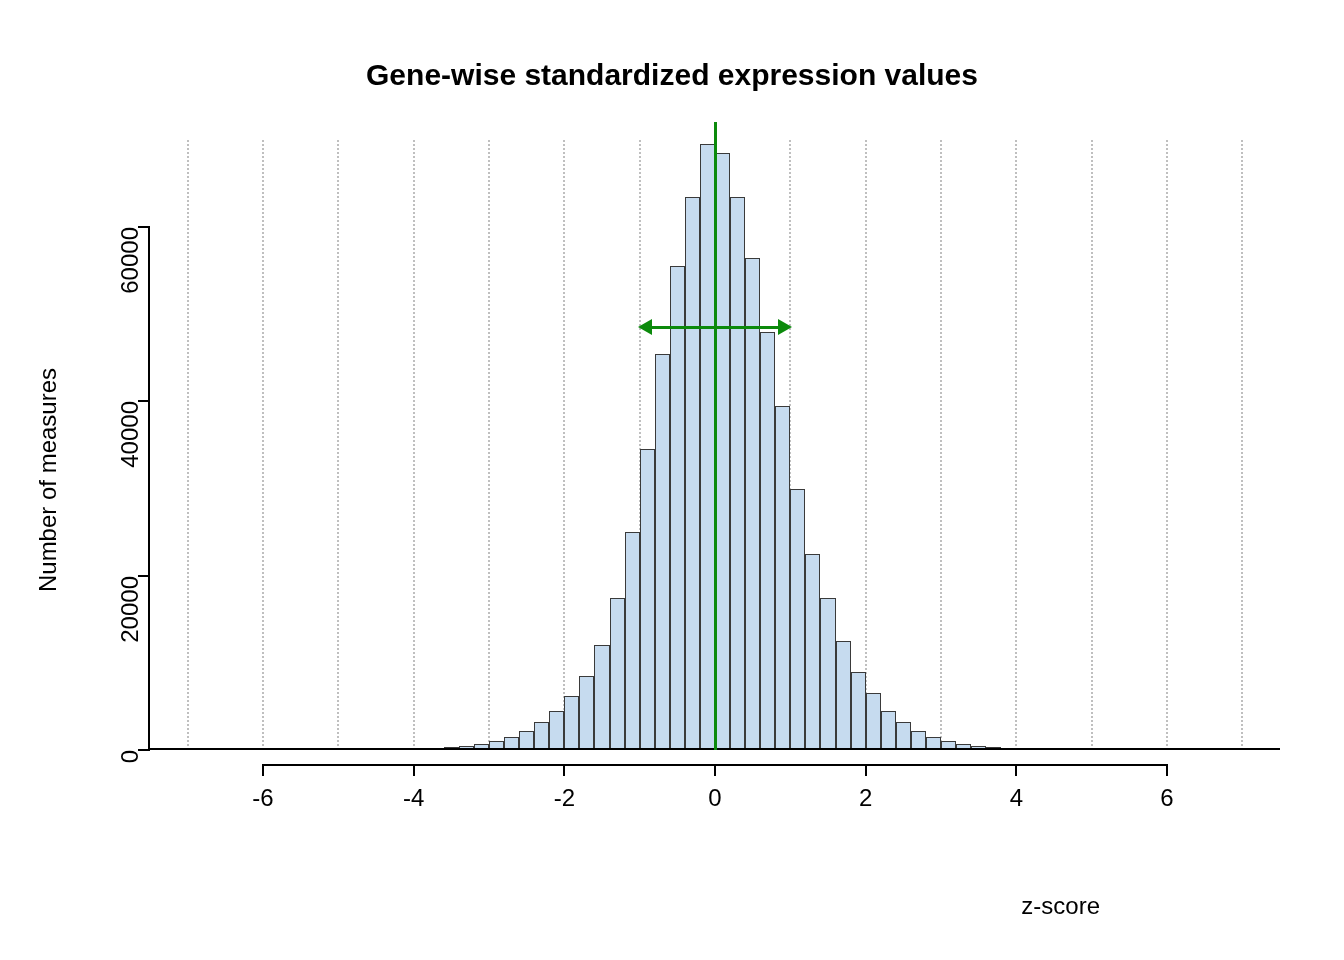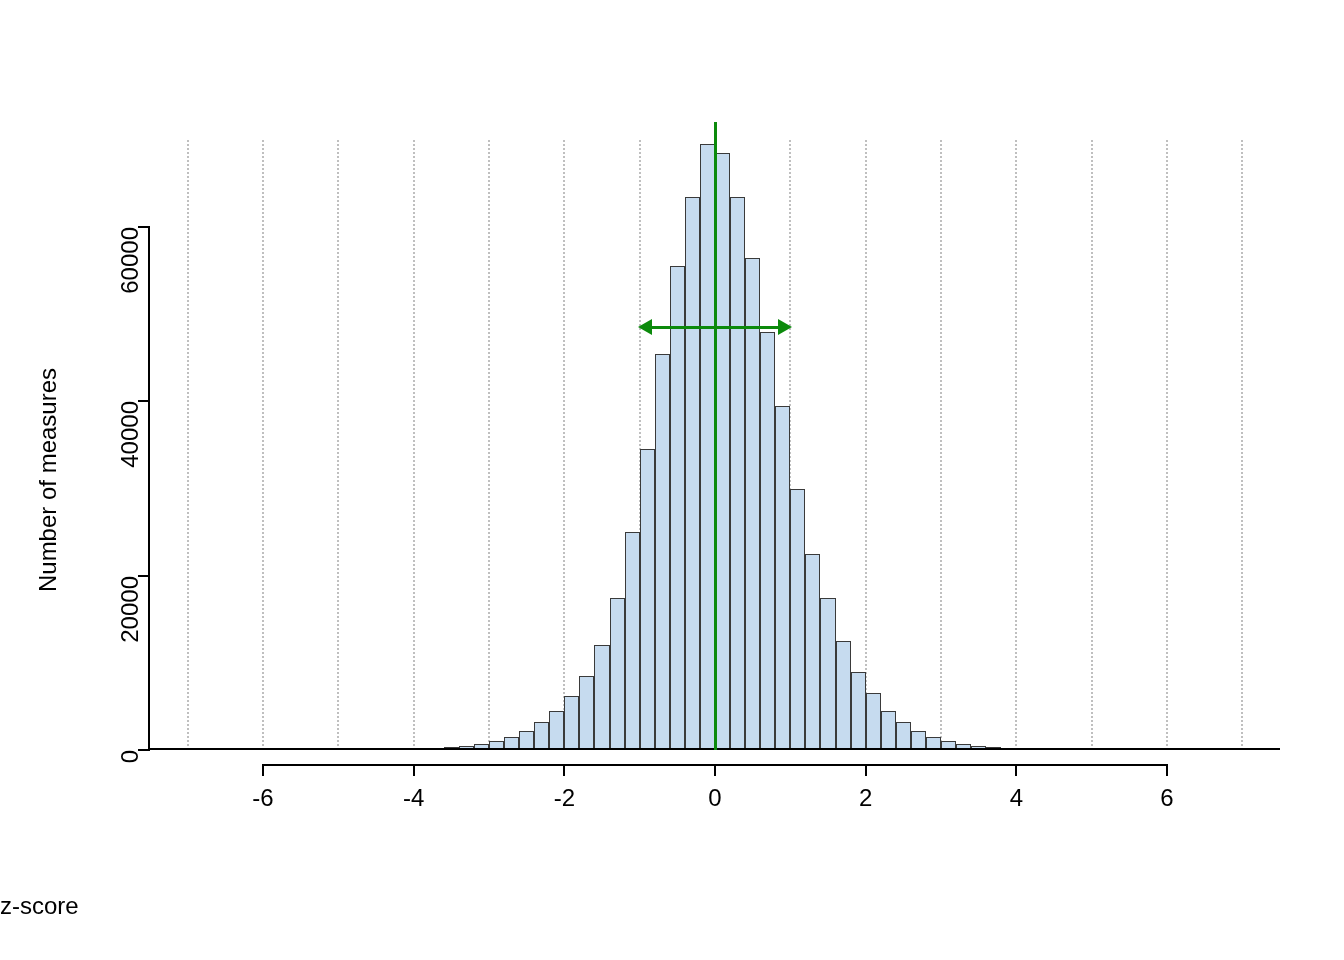--- a/index.html
+++ b/index.html
@@ -41,21 +41,21 @@
     transform: rotate(-90deg);
     white-space: nowrap;
     font-size: 24px;
     color: #000;
   }
   .xlabel {
     position: absolute;
     left: 0;
     width: 1100px;
     top: 892px;
-    text-align: left;
+    text-align: right;
     font-size: 24px;
     color: #000;
   }
   .plot-area {
     position: absolute;
     left: 150px;
     top: 140px;
     width: 1130px;
     height: 610px;
   }
@@ -151,20 +151,21 @@
     bottom: 0;
     height: 2px;
     background: #000;
   }
 </style>
 </head>
 <body>
 
 <div class="chart-outer">
 
+  <div class="title">Gene-wise standardized expression values</div>
 
   <div class="ylabel">
     <span>Number of measures</span>
   </div>
 
   <div class="xlabel">z-score</div>
 
   <div class="plot-area" id="plot">
 
   <div class="grid-line" style="left: 36.6667px;"></div>

